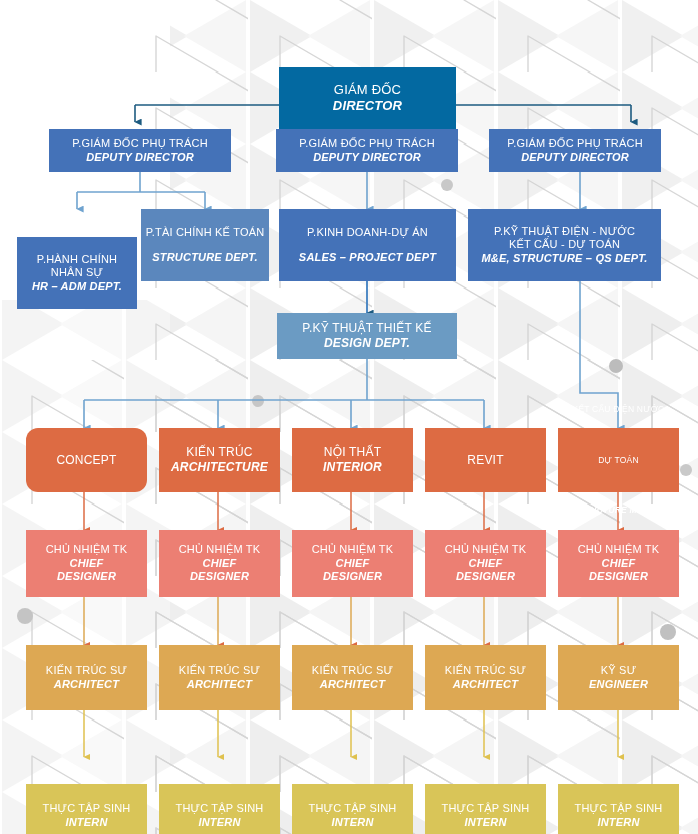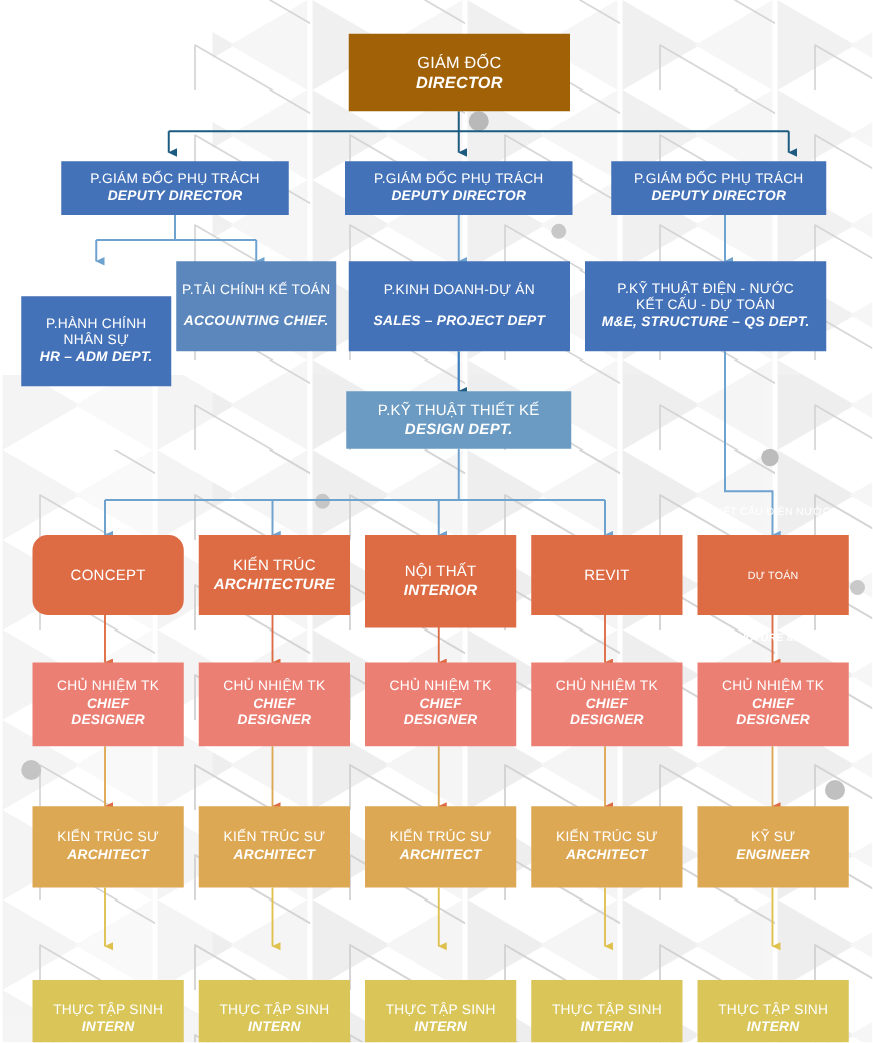--- a/index.html
+++ b/index.html
@@ -49,21 +49,21 @@
     font-weight: 400;
     letter-spacing: 0.2px;
   }
   .node .en {
     display: block;
     font-style: italic;
     font-weight: bold;
     letter-spacing: 0.2px;
   }
   
-  .lvl-director      { background: #a16207; }
+  .lvl-director      { background: #0369a1; margin-top: 40px; }
   .lvl-deputy        { background: #4472b8; }
   .lvl-dept          { background: #4472b8; }
   .lvl-dept-alt      { background: #5b87bd; }
   .lvl-design        { background: #6b9bc3; }
   .lvl-team          { background: #dd6b43; }
   .lvl-chief         { background: #ec7f73; }
   .lvl-arch          { background: #dda853; }
   .lvl-intern        { background: #d9c558; margin-top: 27px; }
 
   .fs-13 { font-size: 13px; }
@@ -230,21 +230,21 @@
   </div>
 
   <div class="node lvl-dept fs-11" style="left:17px; top:209px; width:120px; height:72px;margin-top:28px;">
     <span class="vn">P.HÀNH CHÍNH</span>
     <span class="vn">NHÂN SỰ</span>
     <span class="en">HR – ADM DEPT.</span>
   </div>
 
   <div class="node lvl-dept-alt fs-11" style="left:141px; top:209px; width:128px; height:72px;">
     <span class="vn">P.TÀI CHÍNH KẾ TOÁN</span>
-    <span class="en" style="margin-top:12px;">ACCOUNTING CHIEF.</span>
+    <span class="en" style="margin-top:12px;">STRUCTURE DEPT.</span>
   </div>
 
   <div class="node lvl-dept fs-11" style="left:279px; top:209px; width:177px; height:72px;">
     <span class="vn">P.KINH DOANH-DỰ ÁN</span>
     <span class="en" style="margin-top:12px;">SALES – PROJECT DEPT</span>
   </div>
 
   <div class="node lvl-dept fs-11" style="left:468px; top:209px; width:193px; height:72px;">
     <span class="vn">P.KỸ THUẬT ĐIỆN - NƯỚC</span>
     <span class="vn">KẾT CẤU - DỰ TOÁN</span>
@@ -256,21 +256,21 @@
     <span class="en">DESIGN DEPT.</span>
   </div>
 
   <div class="node lvl-team fs-12" style="left:26px; top:428px; width:121px; height:64px;border-radius:12px;">
     <span class="vn">CONCEPT</span>
   </div>
   <div class="node lvl-team fs-12" style="left:159px; top:428px; width:121px; height:64px;">
     <span class="vn">KIẾN TRÚC</span>
     <span class="en">ARCHITECTURE</span>
   </div>
-  <div class="node lvl-team fs-12" style="left:292px; top:428px; width:121px; height:74px;">
+  <div class="node lvl-team fs-12" style="left:292px; top:428px; width:121px; height:64px;">
     <span class="vn">NỘI THẤT</span>
     <span class="en">INTERIOR</span>
   </div>
   <div class="node lvl-team fs-12" style="left:425px; top:428px; width:121px; height:64px;">
     <span class="vn">REVIT</span>
   </div>
   <div class="node lvl-team fs-9" style="left:558px; top:428px; width:121px; height:64px;">
     <span class="vn">KẾT CẤU ĐIỆN NƯỚC</span>
     <span class="vn">DỰ TOÁN</span>
     <span class="en">STRUCTURE M&amp;E  QS</span>

